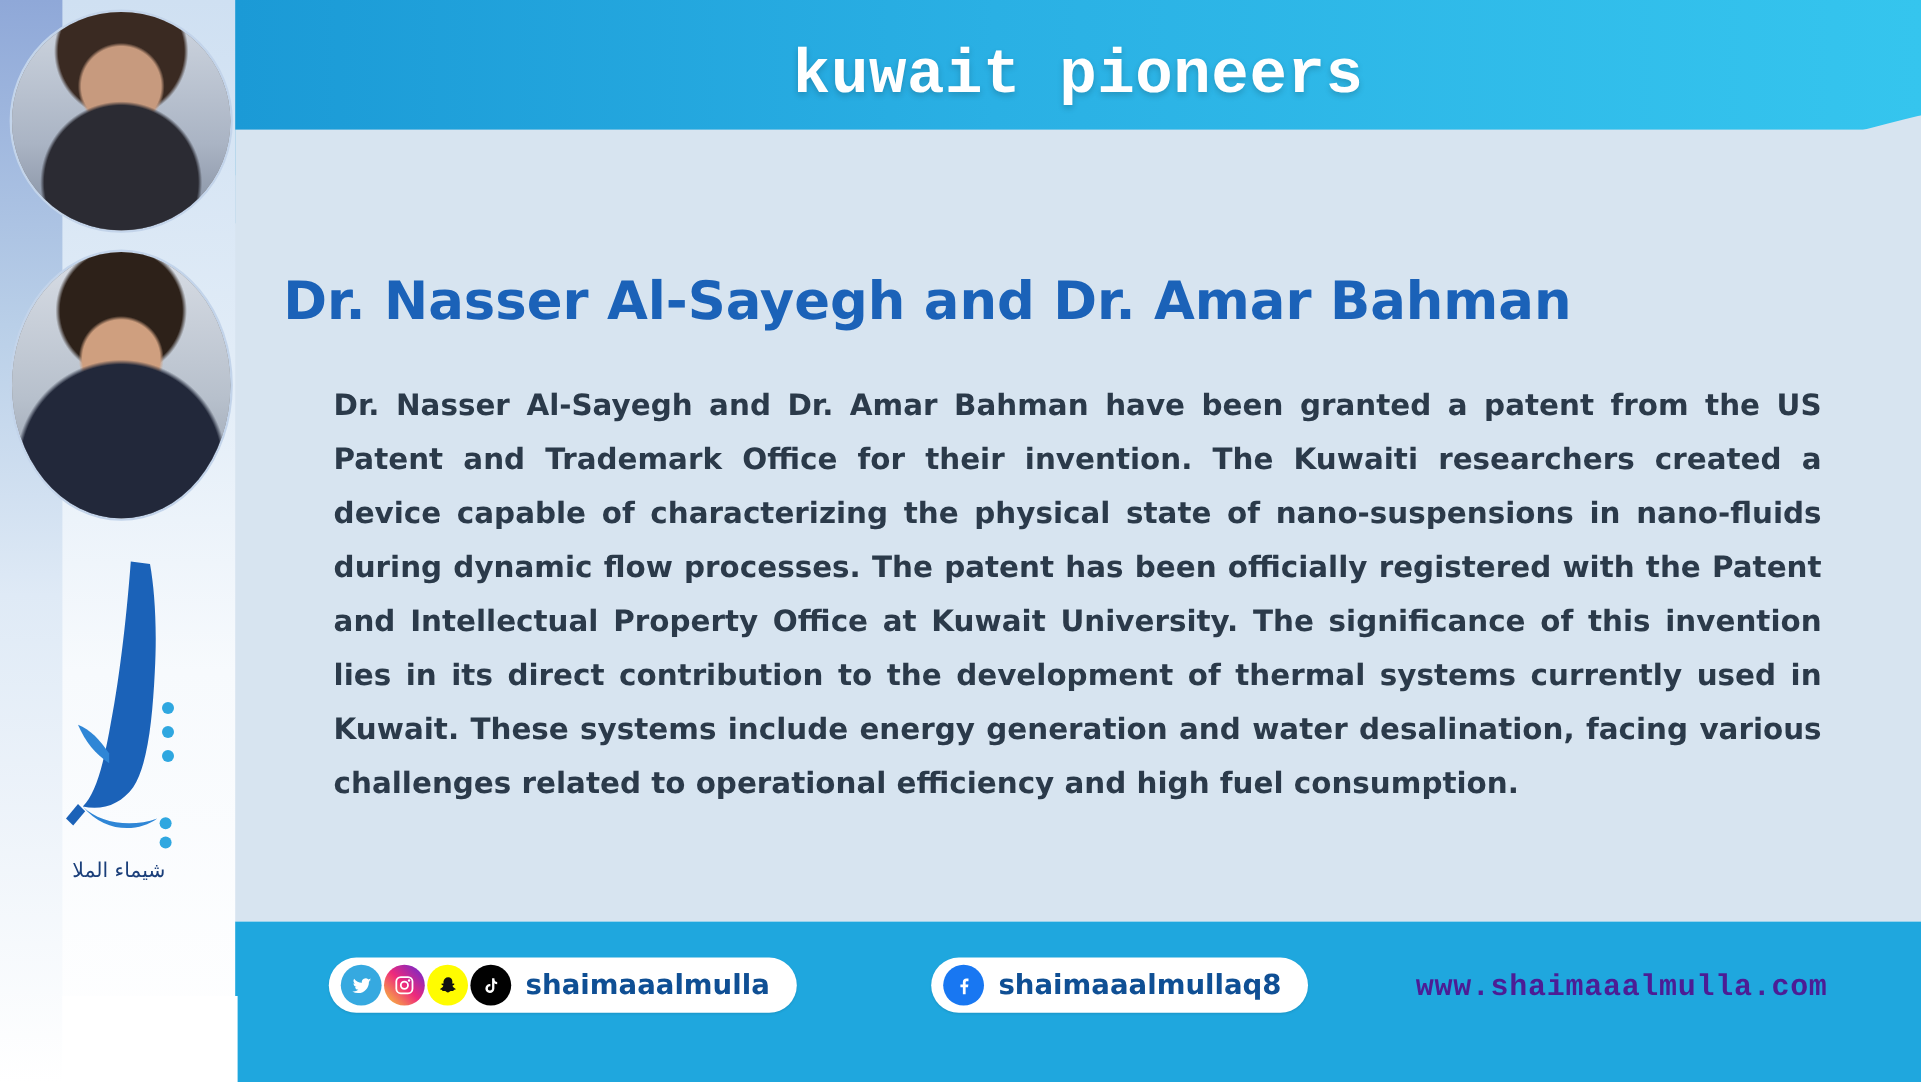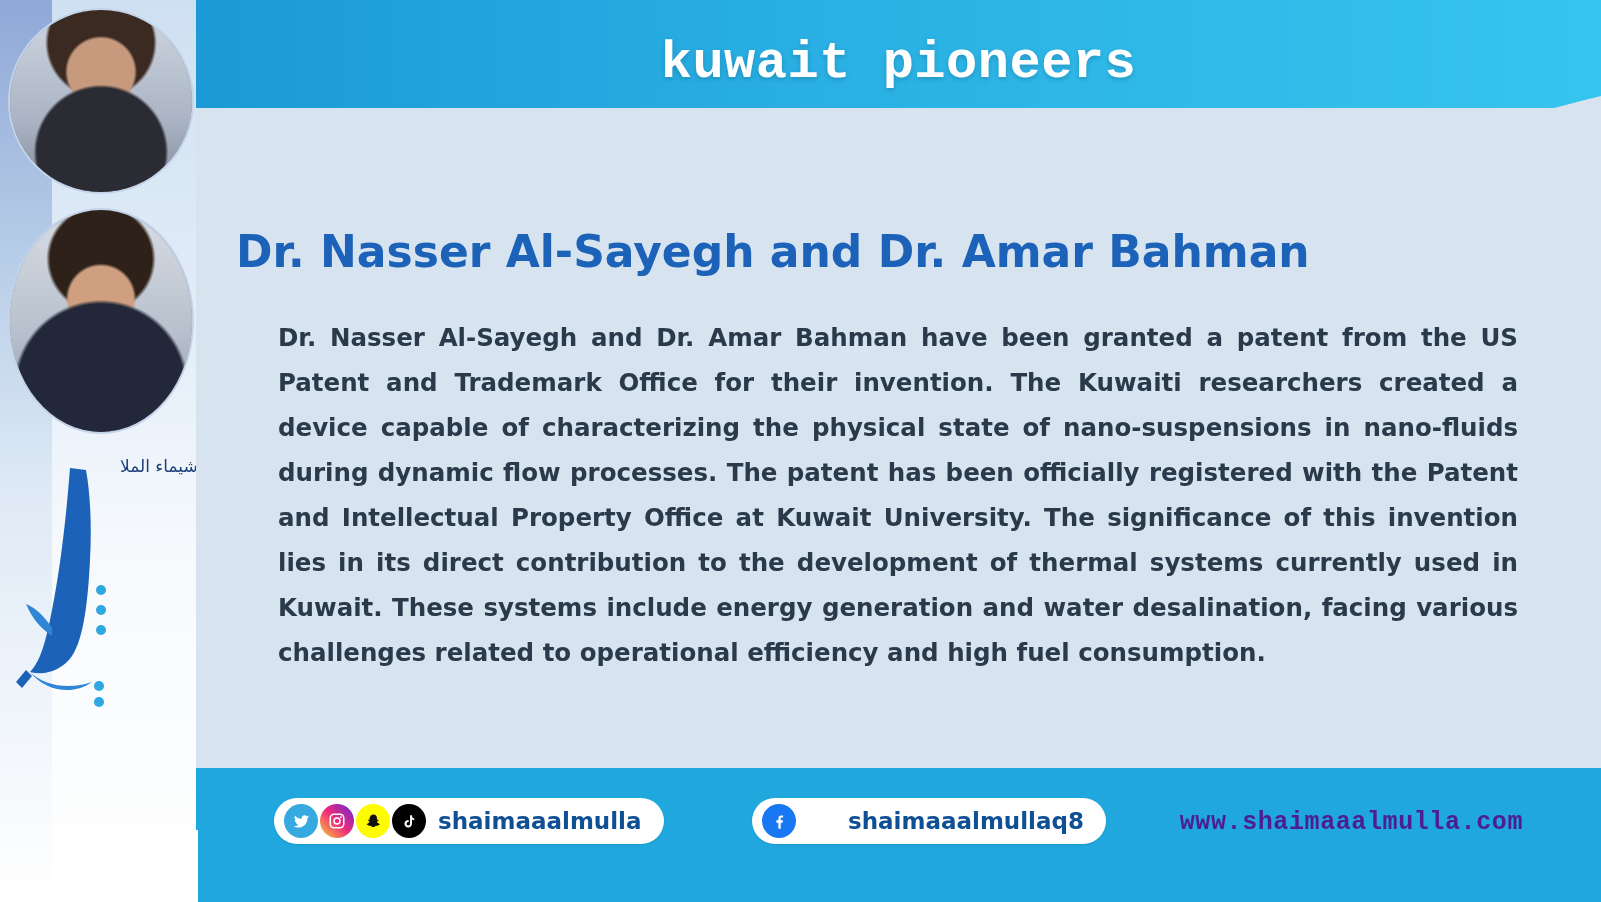--- a/index.html
+++ b/index.html
@@ -57,22 +57,22 @@
       radial-gradient(circle at 50% 80%, #22283a 0 42%, rgba(34,40,58,0) 44%),
       radial-gradient(circle at 50% 40%, #cf9f7f 0 20%, rgba(207,159,127,0) 22%),
       radial-gradient(circle at 50% 22%, #2d2119 0 26%, rgba(45,33,25,0) 28%),
       linear-gradient(180deg, #d8dde5 0%, #b7c0cc 55%, #8d97a6 100%);
   }
   .logo-wrap {
     position: absolute;
     left: 0; top: 450px;
     width: 198px; height: 380px;
     display: flex;
-    flex-direction: row;
-    align-items: flex-start;
+    flex-direction: column;
+    align-items: center;
     justify-content: flex-start;
   }
   .logo-mark {
     position: relative;
     width: 120px; height: 260px;
   }
   .logo-name {
     margin-top: 6px;
     font-size: 17px;
     color: #1b3f7a;
@@ -147,21 +147,21 @@
     top: 30px;
     height: 46px;
     background: #ffffff;
     border-radius: 26px;
     display: flex;
     align-items: center;
     padding: 0 22px 0 8px;
     box-shadow: 0 1px 2px rgba(0,0,0,0.1);
   }
   .pill-1 { left: 78px; align-items: center; }
-  .pill-2 { left: 556px; gap: 40px; }
+  .pill-2 { left: 580px; }
   .pill-text {
     margin-left: 12px;
     font-size: 23px;
     font-weight: bold;
     color: #0f4f94;
     font-family: "DejaVu Sans", sans-serif;
   }
   .soc {
     width: 34px; height: 34px;
     border-radius: 50%;

